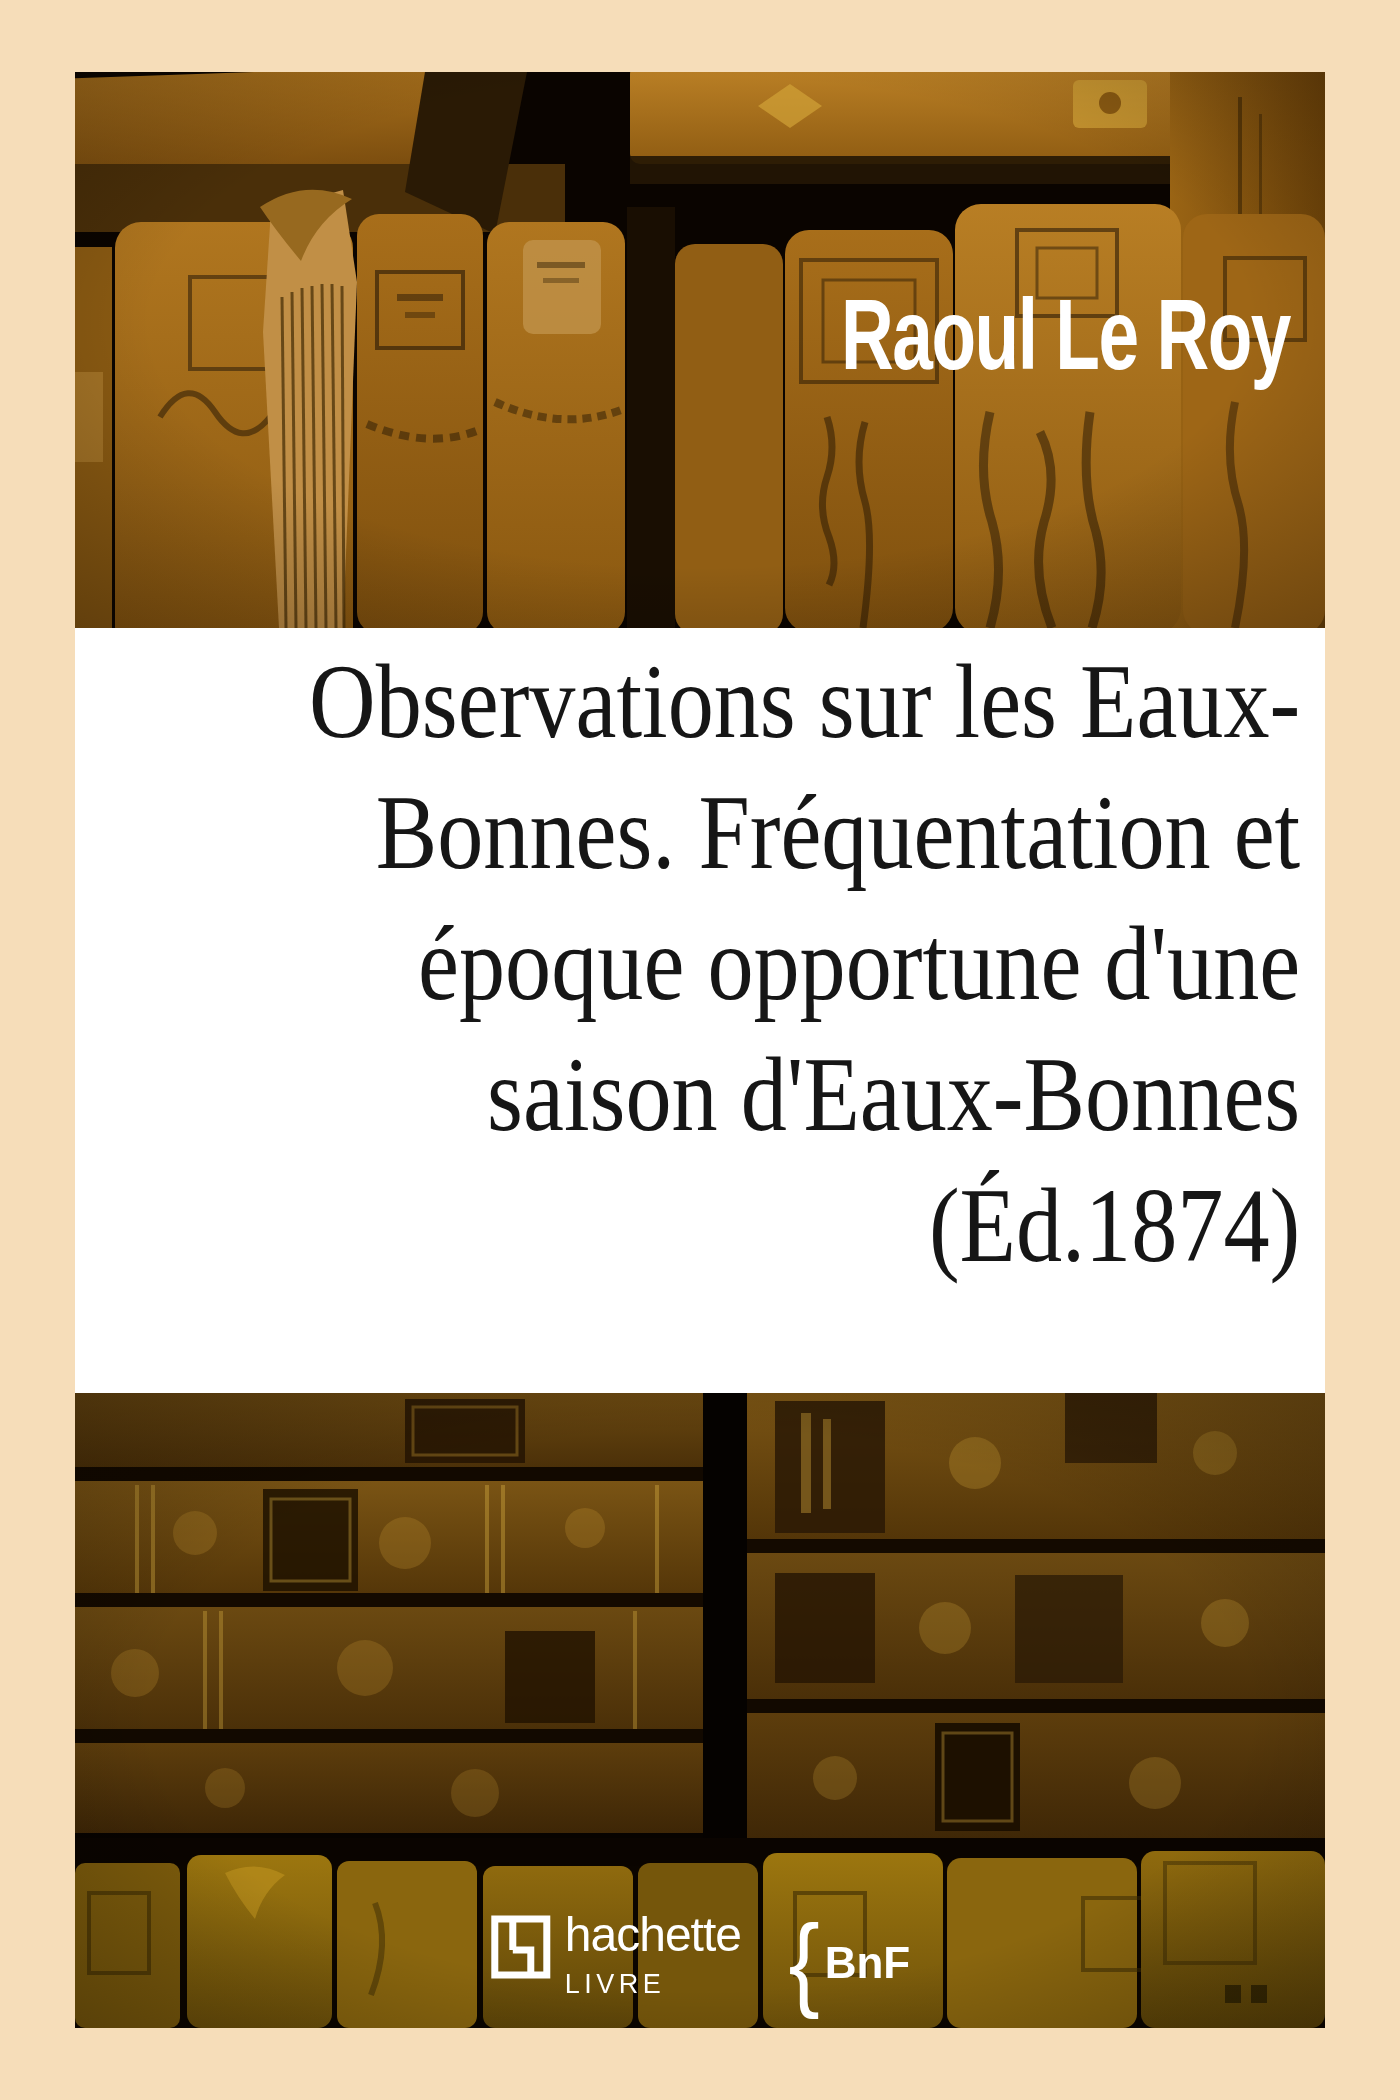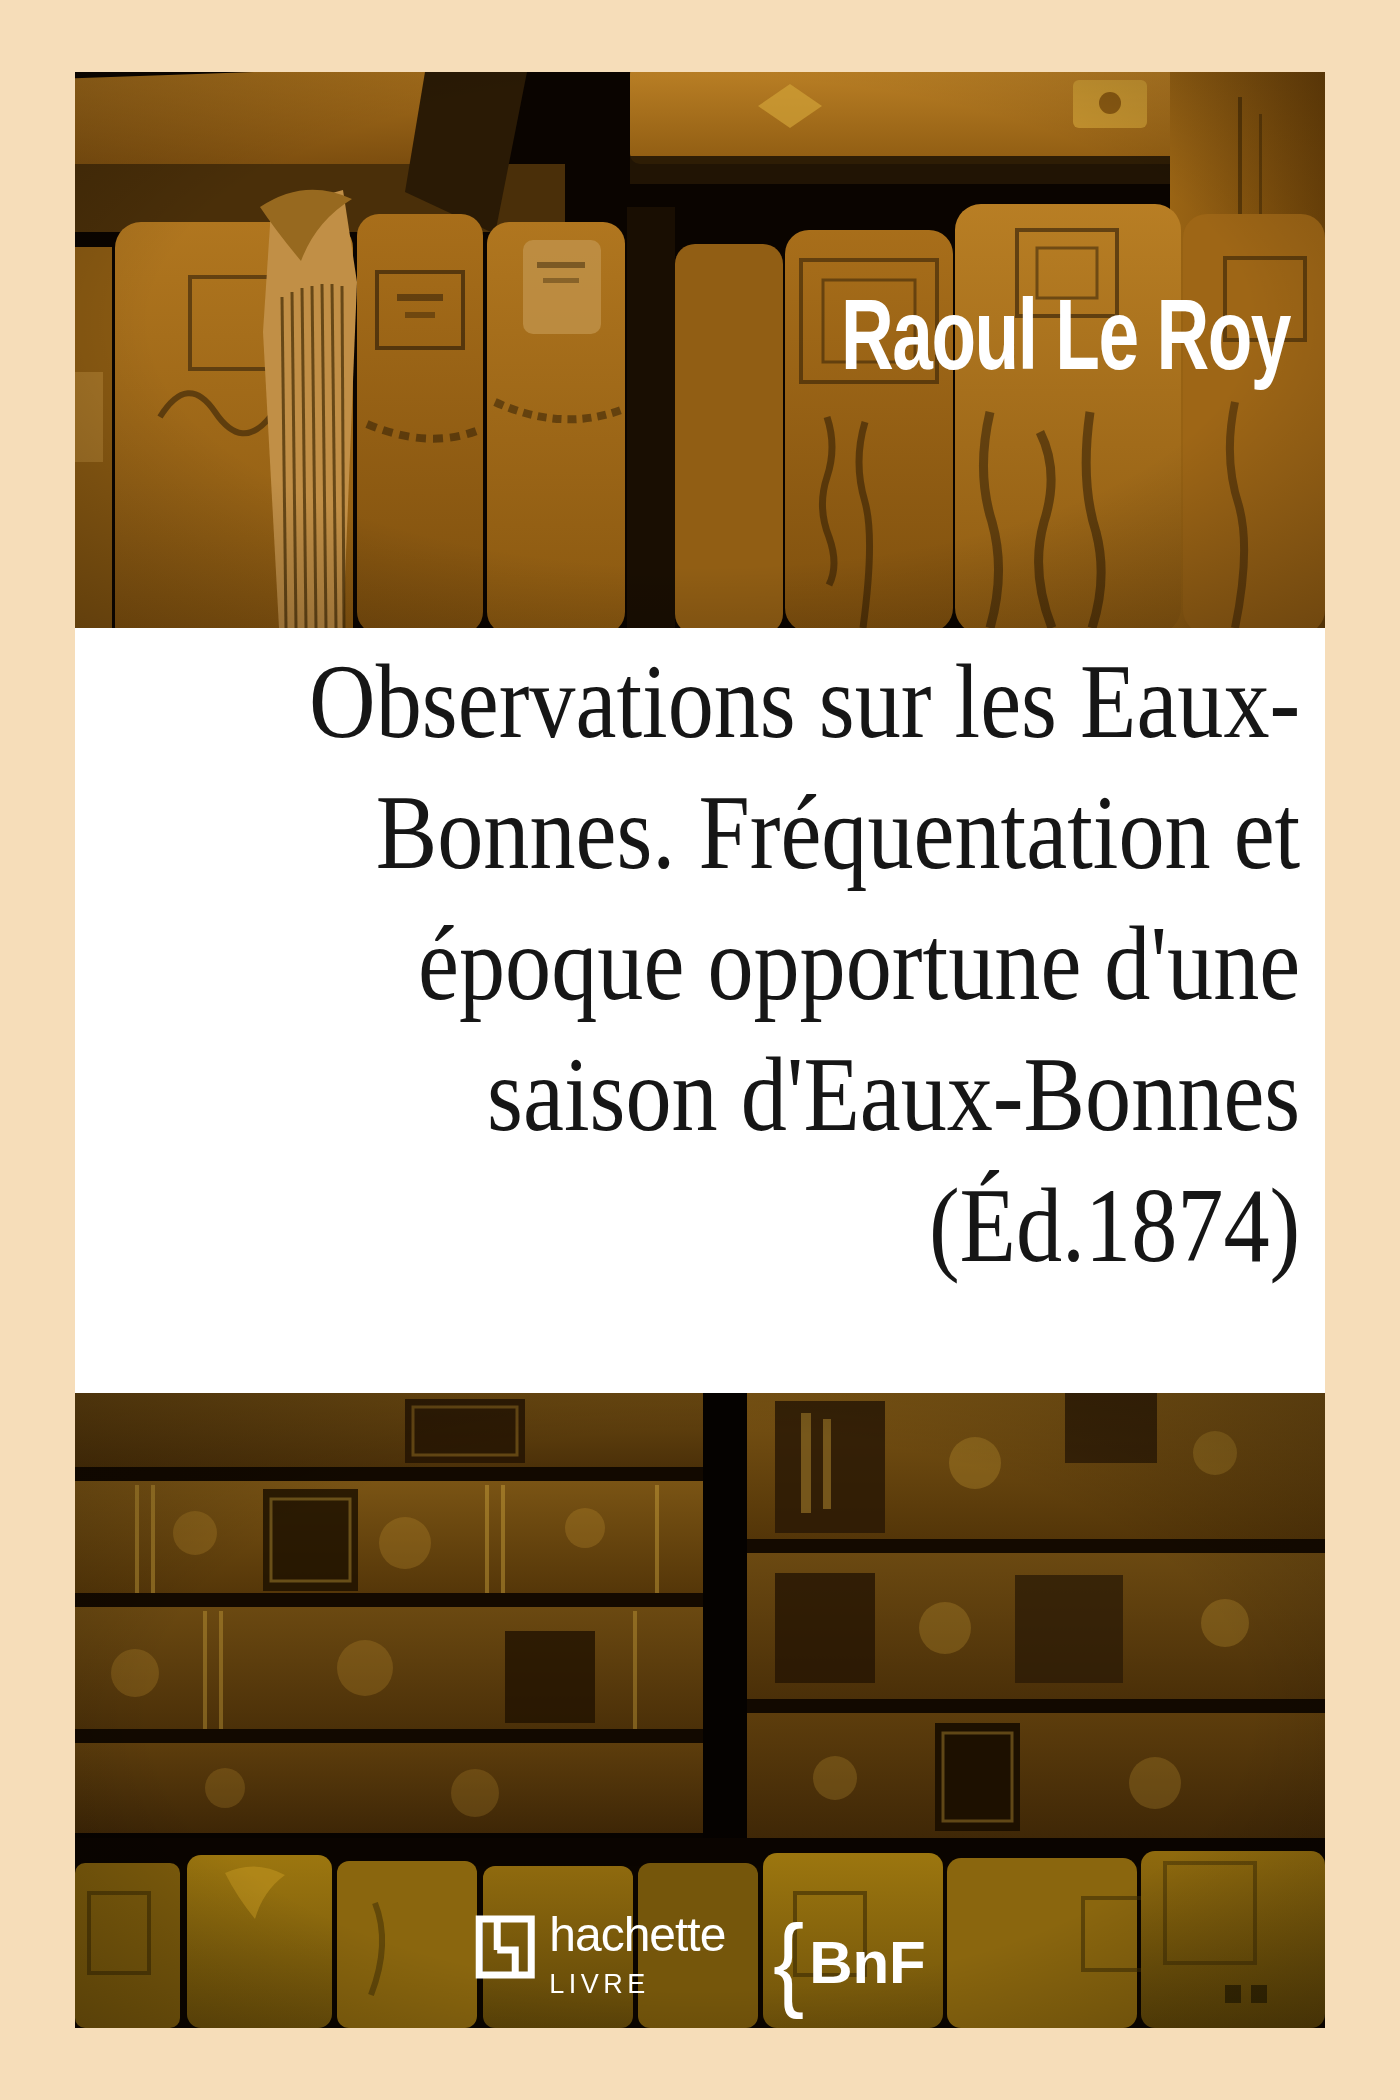--- a/index.html
+++ b/index.html
@@ -26,21 +26,21 @@
   .title .line{display:block;}
 
   .logos{position:absolute;left:50%;top:519px;transform:translateX(-50%);
     display:flex;align-items:flex-end;gap:46px;color:var(--logo-white,#ffffff);}
   .hl{display:flex;align-items:flex-start;gap:13px;}
   .hl-text{display:flex;flex-direction:column;padding-top:2px;}
   .hl-name{font-size:48px;line-height:42px;letter-spacing:-1px;}
   .hl-sub{font-size:27px;line-height:29px;letter-spacing:4.5px;margin-top:14px;}
   .bnf{display:flex;align-items:center;}
   .bnf-bracket{font-size:104px;line-height:76px;font-weight:400;transform:scaleX(.9);margin-top:-4px;}
-  .bnf-name{font-size:60px;line-height:72px;font-weight:700;margin-left:3px;}
+  .bnf-name{font-size:44px;line-height:72px;font-weight:700;margin-left:3px;}
 </style>
 </head>
 <body>
 
 <div class="page">
   <div class="cover">
 
     <svg class="photo-top" viewBox="0 0 1250 556" preserveAspectRatio="none" aria-hidden="true">
       <defs>
         <linearGradient id="amber1" x1="0" y1="0" x2="0" y2="1">

